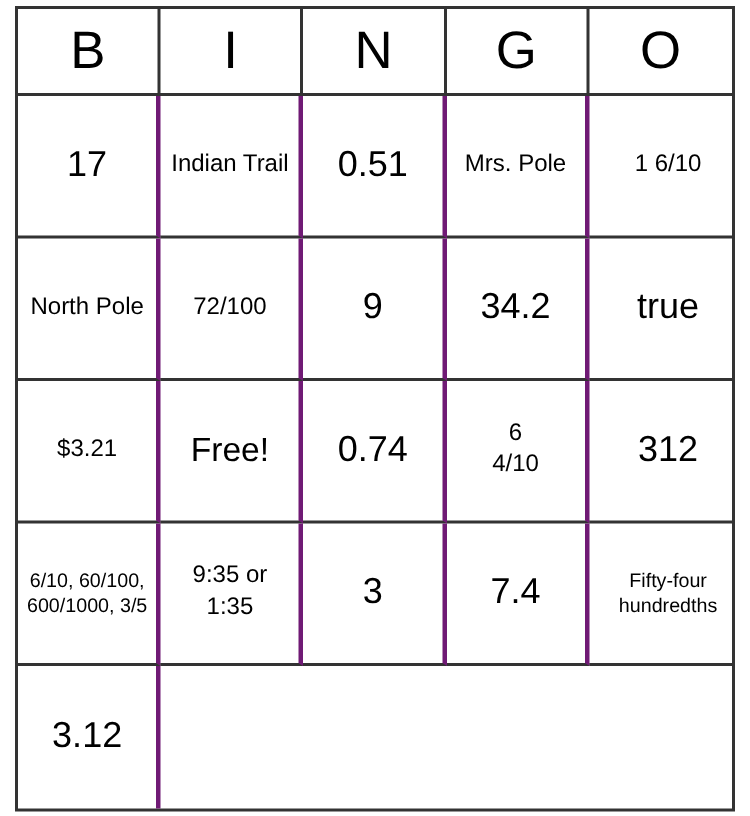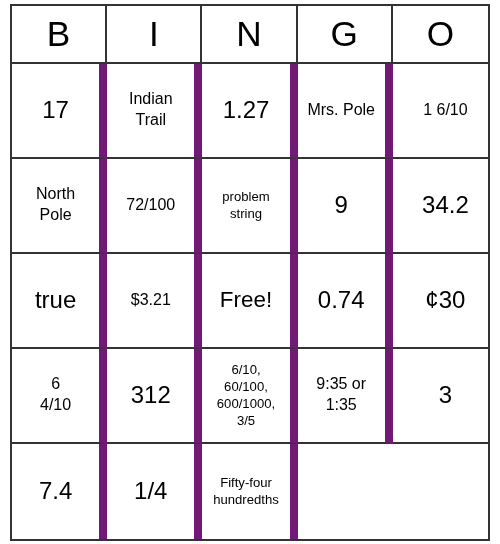--- a/index.html
+++ b/index.html
@@ -30,21 +30,21 @@
     }
     .bingo-header-cell:last-child {
       border-right: none;
     }
     .bingo-grid {
       display: grid;
       grid-template-columns: repeat(5, 1fr);
       grid-template-rows: repeat(5, 95px);
     }
     .bingo-cell {
-      border-right: 8px solid #701a75;
+      border-right: 3px solid #701a75;
       border-bottom: 2px solid #333;
       display: flex;
       align-items: center;
       justify-content: center;
       text-align: center;
       padding: 6px;
       font-size: 1.15rem;
       line-height: 1.3;
     }
     .bingo-cell:nth-child(5n) {
@@ -75,35 +75,33 @@
   <div class="bingo-header">
   <div class="bingo-header-cell">B</div>
       <div class="bingo-header-cell">I</div>
       <div class="bingo-header-cell">N</div>
       <div class="bingo-header-cell">G</div>
       <div class="bingo-header-cell">O</div>
     </div>
   <div class="bingo-grid">
   <div class="bingo-cell cell-large">17</div>
       <div class="bingo-cell cell-medium">Indian Trail</div>
-      <div class="bingo-cell cell-large">1.27</div>
+      <div class="bingo-cell cell-large">0.51</div>
       <div class="bingo-cell cell-medium">Mrs. Pole</div>
       <div class="bingo-cell cell-medium">1 6/10</div>
       <div class="bingo-cell cell-medium">North Pole</div>
       <div class="bingo-cell cell-medium">72/100</div>
-      <div class="bingo-cell cell-small">problem string</div>
       <div class="bingo-cell cell-large">9</div>
       <div class="bingo-cell cell-large">34.2</div>
       <div class="bingo-cell cell-large">true</div>
       <div class="bingo-cell cell-medium">$3.21</div>
       <div class="bingo-cell free-cell">Free!</div>
       <div class="bingo-cell cell-large">0.74</div>
-      <div class="bingo-cell cell-large">¢30</div>
       <div class="bingo-cell cell-medium">6<br>4/10</div>
       <div class="bingo-cell cell-large">312</div>
       <div class="bingo-cell cell-small">6/10, 60/100, 600/1000, 3/5</div>
       <div class="bingo-cell cell-medium">9:35 or 1:35</div>
       <div class="bingo-cell cell-large">3</div>
       <div class="bingo-cell cell-large">7.4</div>
-      <div class="bingo-cell cell-large">1/4</div>
       <div class="bingo-cell cell-small">Fifty-four hundredths</div>
+      <div class="bingo-cell cell-large">3.12</div>
     </div>
 </div>
 
 </body></html>

